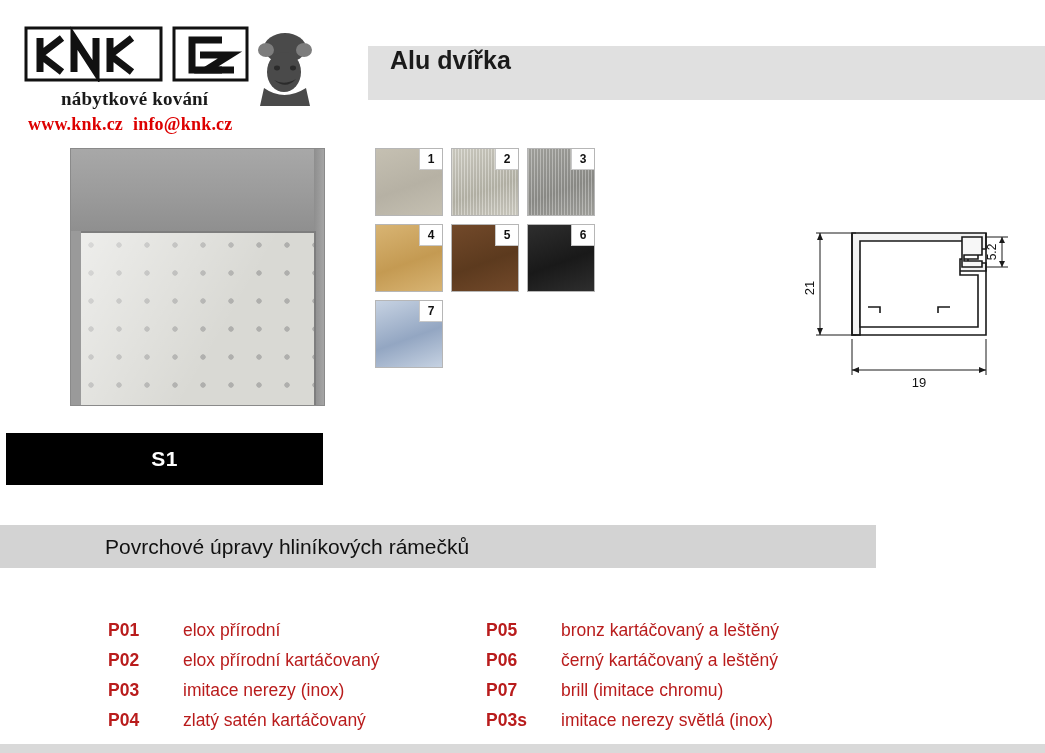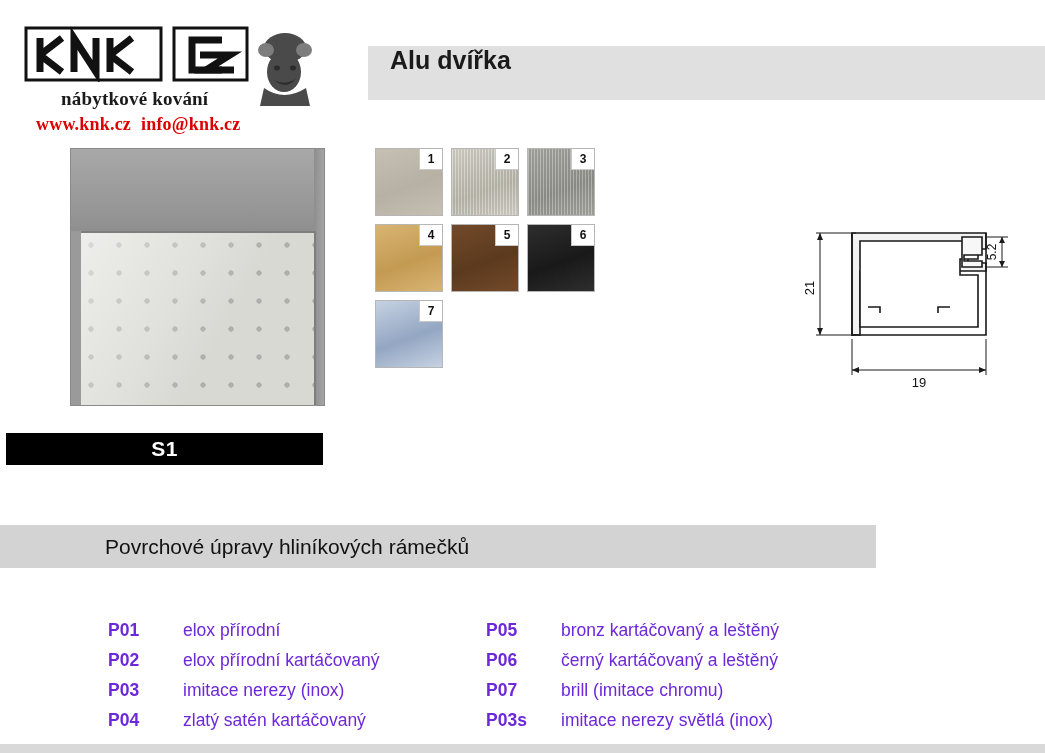--- a/index.html
+++ b/index.html
@@ -41,21 +41,21 @@
     top: 62px;
     font-size: 19px;
     font-weight: bold;
     color: #1a1a1a;
     letter-spacing: 0.2px;
     font-family: "Liberation Serif", serif;
     margin-left: 13px;
   }
   .logo-urls {
     position: absolute;
-    left: 12px;
+    left: 4px;
     top: 88px;
     font-size: 18px;
     font-weight: bold;
     color: #dd0000;
     font-family: "Liberation Serif", serif;
     letter-spacing: 0.2px;
   }
   .logo-urls .sep { display: inline-block; width: 10px; }
   .logo-face {
     position: absolute;
@@ -123,21 +123,21 @@
     right: 0; top: 0; width: 10px; height: 100%;
     background: linear-gradient(90deg, #8e8e8e, #a5a5a5);
   }
 
   
   .s1-bar {
     position: absolute;
     left: 6px;
     top: 433px;
     width: 317px;
-    height: 32px;
+    height: 52px;
     background: #000000;
     display: flex;
     align-items: center;
     justify-content: center;
   }
   .s1-bar .s1-text {
     color: #ffffff;
     font-size: 21px;
     font-weight: bold;
     letter-spacing: 0.5px;
@@ -207,21 +207,21 @@
     color: #111111;
   }
 
   
   .finish-list {
     position: absolute;
     left: 108px;
     top: 620px;
     width: 860px;
     font-size: 17.5px;
-    color: #6d28d9;
+    color: #b91c1c;
   }
   .finish-row {
     display: flex;
     height: 30px;
     align-items: baseline;
   }
   .fcol {
     display: flex;
     align-items: baseline;
   }

